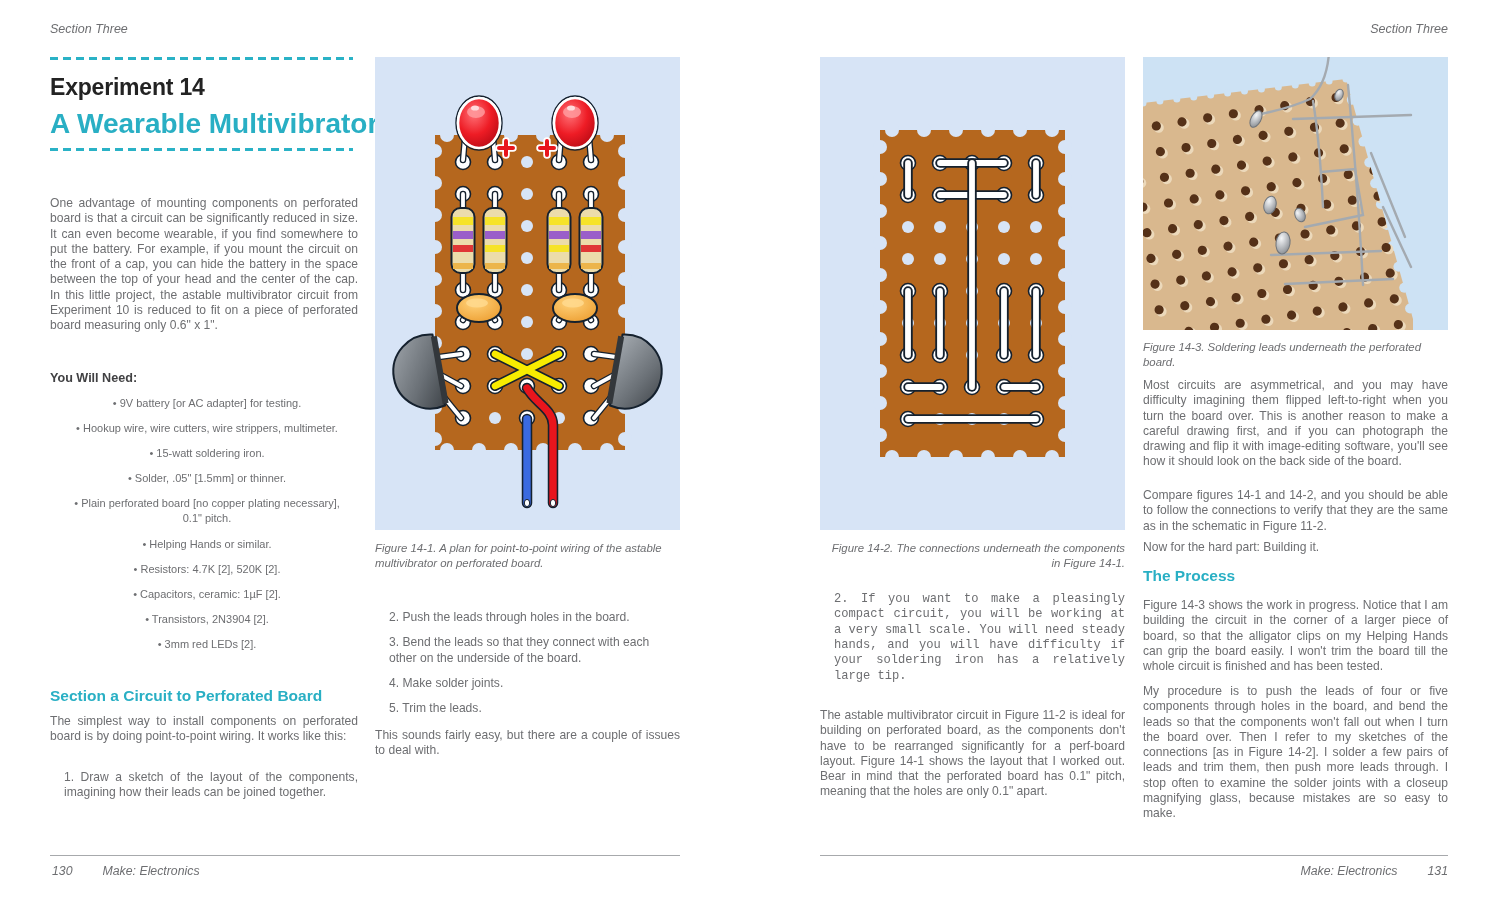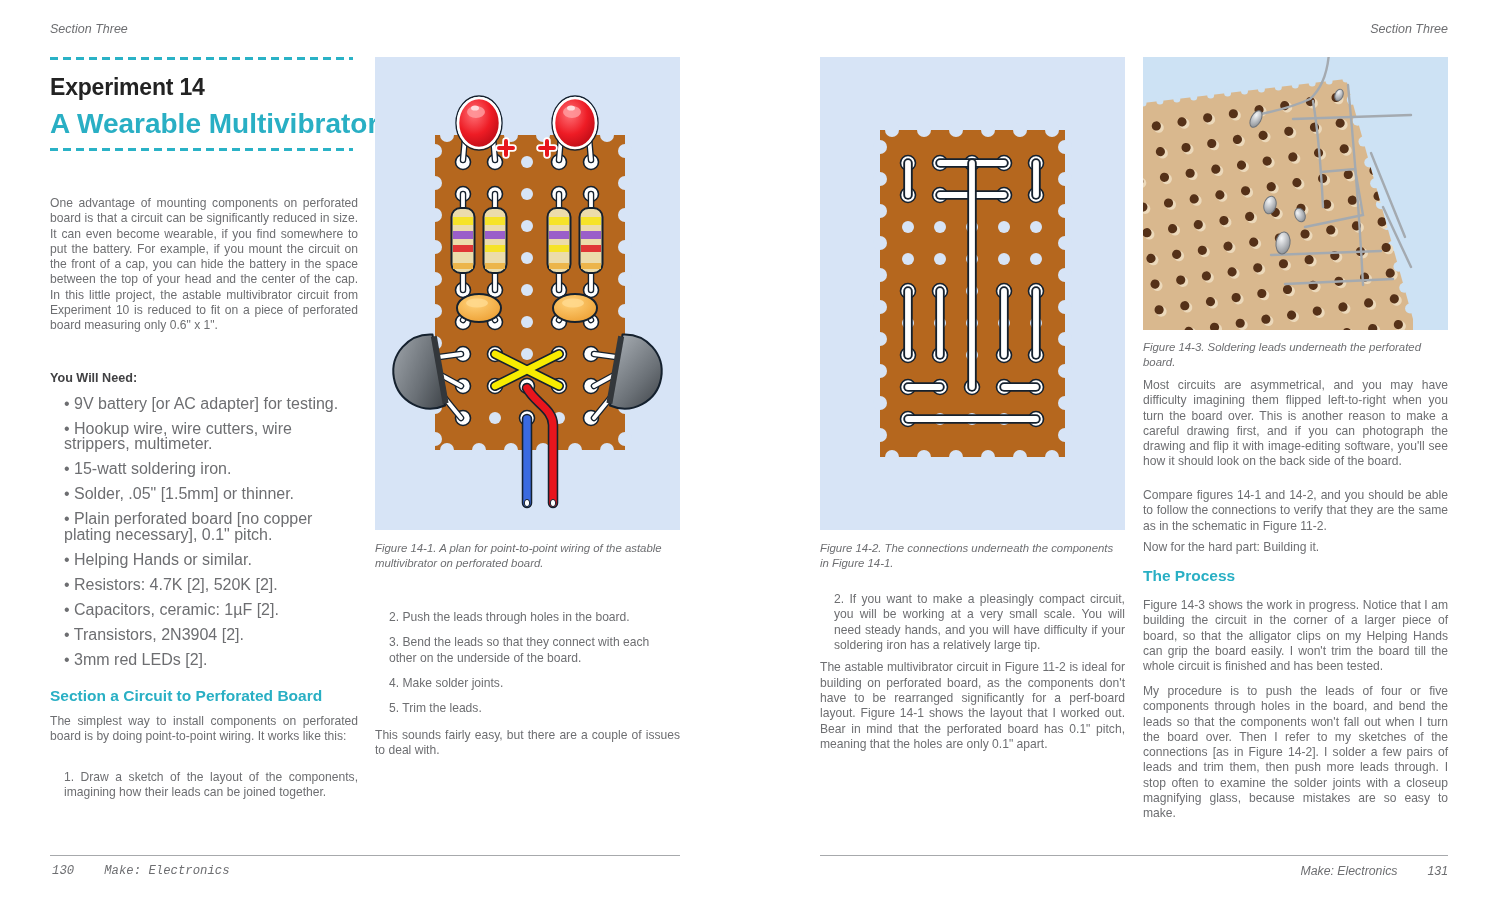--- a/index.html
+++ b/index.html
@@ -9,21 +9,21 @@
   p{margin:0;}
   .running-head{font-style:italic;font-size:12.5px;color:#6d6e71;}
   .dash-rule{height:3px;background:repeating-linear-gradient(to right,#2ab2c6 0 8px,transparent 8px 13px);}
   .title{font-size:23px;font-weight:bold;color:#232323;letter-spacing:-0.2px;}
   .subtitle{font-size:28px;font-weight:bold;color:#29afc4;}
   .bt{font-size:12.1px;line-height:15.3px;color:#6d6e71;text-align:justify;}
   .nj{text-align:left;}
   .indent{padding-left:14px;}
   .need-head{font-size:12.6px;font-weight:bold;color:#414143;}
   .need-list{list-style:none;margin:0;padding:0 0 0 14px;width:286px;}
-  .need-list li{font-size:16px;line-height:15.1px;color:#6d6e71;margin-bottom:10px;}
+  .need-list li{font-size:11px;line-height:15.1px;color:#6d6e71;margin-bottom:10px;text-align:center;}
   .need-list li::before{content:"• ";}
   .section-head{font-size:15.5px;font-weight:bold;color:#29afc4;}
   .caption{font-size:11.4px;line-height:14.6px;font-style:italic;color:#6d6e71;}
   .fig-panel{background:#d7e4f6;}
   .footer-rule{height:1px;background:#a7a9ac;}
   .footer{font-style:italic;font-size:12.3px;color:#6d6e71;display:flex;gap:30px;}
   svg{display:block;}
   .wcase{stroke:#15212e;stroke-width:6.5;stroke-linecap:round;fill:none;}
   .wcore{stroke:#ffffff;stroke-width:3.8;stroke-linecap:round;fill:none;}
   .xcase{stroke:#15212e;stroke-width:10;stroke-linecap:round;fill:none;}
@@ -413,22 +413,22 @@
         <line x1="88" y1="330" x2="120" y2="330" class="f2core"></line>
         <line x1="184" y1="330" x2="216" y2="330" class="f2case"></line>
         <line x1="184" y1="330" x2="216" y2="330" class="f2core"></line>
         <line x1="88" y1="362" x2="216" y2="362" class="f2case"></line>
         <line x1="88" y1="362" x2="216" y2="362" class="f2core"></line>
       </g>
   </svg>
 </div>
 
 <div class="abs" style="left:820px;top:541px;width:305px;">
-  <p class="caption" style="margin-bottom:22px;">Figure 14-2. The connections underneath the components in Figure 14-1.</p>
-  <p class="bt indent" style="margin-bottom:7px;">2. If you want to make a pleasingly compact circuit, you will be working at a very small scale. You will need steady hands, and you will have difficulty if your soldering iron has a relatively large tip.</p>
+  <p class="caption" style="margin-bottom:22px;text-align:right;">Figure 14-2. The connections underneath the components in Figure 14-1.</p>
+  <p class="bt indent" style="margin-bottom:24px;font-family:Liberation Mono, monospace;">2. If you want to make a pleasingly compact circuit, you will be working at a very small scale. You will need steady hands, and you will have difficulty if your soldering iron has a relatively large tip.</p>
   <p class="bt" style="margin-bottom:11px;">The astable multivibrator circuit in Figure 11-2 is ideal for building on perforated board, as the components don't have to be rearranged significantly for a perf-board layout. Figure 14-1 shows the layout that I worked out. Bear in mind that the perforated board has 0.1" pitch, meaning that the holes are only 0.1" apart.</p>
 </div>
 
 <div class="abs" style="left:1143px;top:57px;width:305px;height:273px;">
   <svg width="305" height="273" viewBox="0 0 305 273">
     <defs>
       <radialGradient id="silverG" cx="35%" cy="30%" r="80%">
         <stop offset="0%" stop-color="#f4f6f8"></stop>
           <stop offset="100%" stop-color="#85898f"></stop>
       </radialGradient>
@@ -780,20 +780,20 @@
 </div>
 <p class="abs bt" style="left:1143px;top:378px;width:305px;">Most circuits are asymmetrical, and you may have difficulty imagining them flipped left-to-right when you turn the board over. This is another reason to make a careful drawing first, and if you can photograph the drawing and flip it with image-editing software, you'll see how it should look on the back side of the board.</p>
 <p class="abs bt" style="left:1143px;top:488px;width:305px;">Compare figures 14-1 and 14-2, and you should be able to follow the connections to verify that they are the same as in the schematic in Figure 11-2.</p>
 <p class="abs bt nj" style="left:1143px;top:540px;width:305px;">Now for the hard part: Building it.</p>
 <div class="abs section-head" style="left:1143px;top:567px;">The Process</div>
 <p class="abs bt" style="left:1143px;top:598px;width:305px;">Figure 14-3 shows the work in progress. Notice that I am building the circuit in the corner of a larger piece of board, so that the alligator clips on my Helping Hands can grip the board easily. I won't trim the board till the whole circuit is finished and has been tested.</p>
 <p class="abs bt" style="left:1143px;top:684px;width:305px;">My procedure is to push the leads of four or five components through holes in the board, and bend the leads so that the components won't fall out when I turn the board over. Then I refer to my sketches of the connections [as in Figure 14-2]. I solder a few pairs of leads and trim them, then push more leads through. I stop often to examine the solder joints with a closeup magnifying glass, because mistakes are so easy to make.</p>
 
 <div class="abs footer-rule" style="left:50px;top:855px;width:630px;"></div>
 <div class="abs footer-rule" style="left:820px;top:855px;width:628px;"></div>
-<div class="abs footer" style="left:52px;top:864px;font-family:Liberation Mono, monospace;">
+<div class="abs footer" style="left:52px;top:864px;">
   <span>130</span>
   <span>Make: Electronics</span>
 </div>
 <div class="abs footer" style="right:52px;top:864px;justify-content:flex-end;">
   <span>Make: Electronics</span>
   <span>131</span>
 </div>
 
 </body></html>

